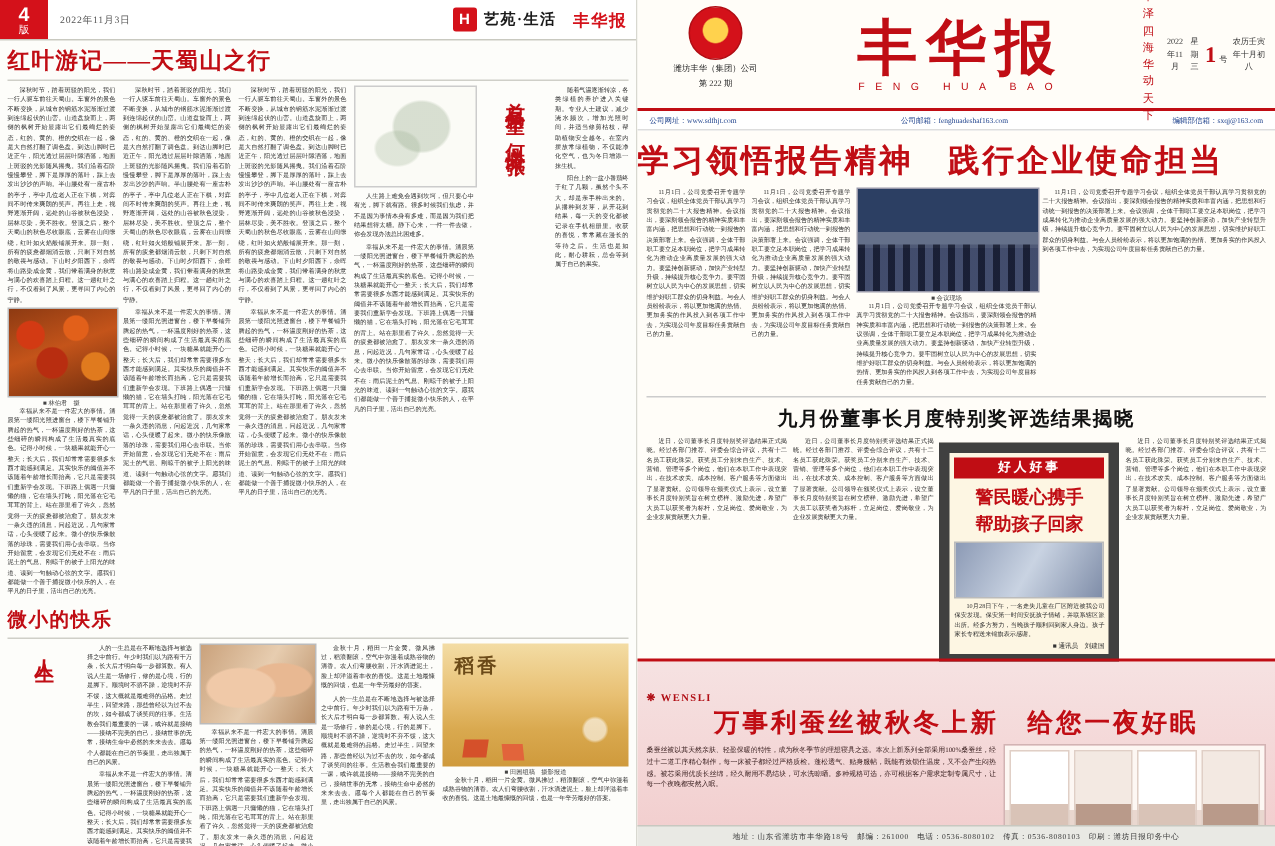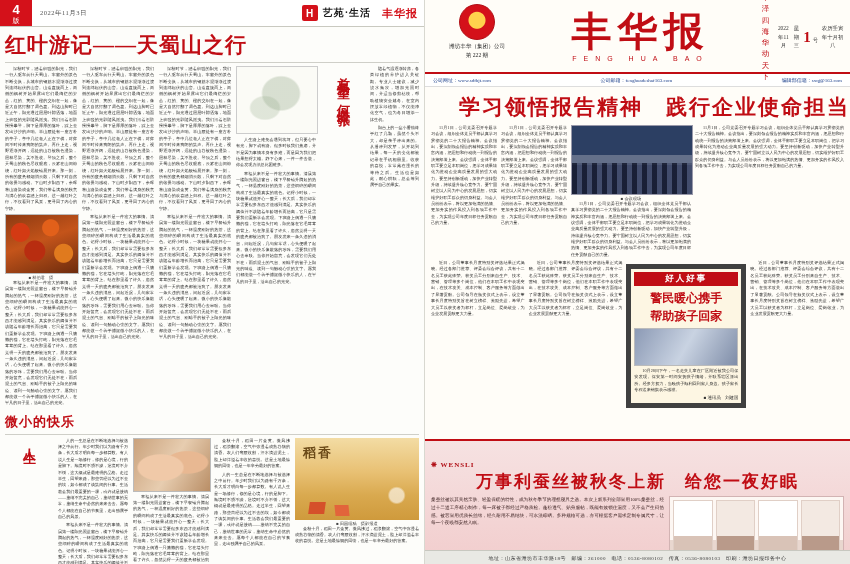--- a/index.html
+++ b/index.html
@@ -41,21 +41,21 @@
   }
   .l-brand .bname{font-size:10px;color:#1a1a1a;letter-spacing:1px;font-weight:bold;}
   .l-brand .bred{font-size:11px;color:#d4111a;font-weight:bold;letter-spacing:1px;margin-left:6px;}
 
   .l-body{position:relative;height:538px;padding:4px 5px 0 5px;box-sizing:border-box;}
 
   .art-title{
     color:#c00d14;font-weight:bold;letter-spacing:1px;
     font-family:"Liberation Serif",serif;
   }
-  .t-main{font-size:21px;}
+  .t-main{font-size:15px;}
   .t-sub{font-size:13px;}
 
   .cols{display:flex;gap:5px;}
   .col{flex:1;}
 
   .tx{
     font-size:4.1px;line-height:1.55;color:#2a2a2a;text-align:justify;
     font-family:"Liberation Serif",serif;word-break:break-all;
   }
   .tx.p{margin:0 0 2px 0;text-indent:8px;}
@@ -136,21 +136,21 @@
   .r-right-col{width:86px;display:flex;align-items:center;justify-content:flex-start;gap:3px;}
   .r-slogan{font-size:7.5px;color:#c00d14;line-height:1.5;text-align:center;letter-spacing:1px;}
   .r-meta{font-size:5.4px;color:#333;text-align:center;line-height:1.6;}
   .r-no{font-size:15px;color:#c00d14;font-weight:bold;}
 
   .r-infobar{
     height:12px;display:flex;align-items:center;justify-content:space-between;
     padding:0 8px;font-size:5px;color:#1b3f8b;border-bottom:1px solid #ddd;background:#fff;
   }
   .r-headline{
-    text-align:right;color:#c00d14;font-weight:bold;font-size:21px;letter-spacing:2px;
+    text-align:left;color:#c00d14;font-weight:bold;font-size:21px;letter-spacing:2px;
     padding:6px 0 4px 0;
   }
 
   .r-cols{display:flex;gap:4px;padding:0 6px;box-sizing:border-box;}
   .r-col{flex:1;}
 
   .ph-meeting{
     height:68px;width:100%;
     background:
       linear-gradient(180deg,#2c3f63 0 42%, #64708a 42% 58%, #39456a 58% 100%);
@@ -160,21 +160,21 @@
     content:"";position:absolute;left:0;right:0;bottom:0;height:46%;
     background:repeating-linear-gradient(90deg, rgba(20,25,45,.85) 0 5px, rgba(70,80,110,.7) 5px 10px);
   }
 
   .r-sub-headline{
     text-align:center;color:#111;font-weight:bold;font-size:13px;letter-spacing:1px;
     padding:5px 0 3px 0;border-top:1px solid #ccc;margin-top:4px;
   }
 
   .goodman{
-    border:5px solid #404040;background:#fdf6e3;margin-top:4px;padding:3px;box-sizing:border-box;
+    border:7px solid #404040;background:#fdf6e3;margin-top:4px;padding:3px;box-sizing:border-box;
   }
   .goodman-hd{
     background:#c00d14;color:#fff;font-size:8.5px;font-weight:bold;text-align:center;
     padding:1px 0;letter-spacing:2px;
   }
   .goodman-title{color:#c00d14;font-size:12px;font-weight:bold;text-align:center;line-height:1.5;margin:3px 0;}
   .goodman-photo{height:36px;background:linear-gradient(120deg,#8c9ab5,#c9d3e2 50%,#7f8da8);border:1px solid #bbb;}
 
   .ad{
     position:absolute;left:0;right:0;bottom:13px;height:112px;
@@ -356,20 +356,21 @@
         <div class="ph-meeting"></div>
         <div class="cap">■ 会议现场</div>
         <div class="tx p">11月1日，公司党委召开专题学习会议，组织全体党员干部认真学习贯彻党的二十大报告精神。会议指出，要深刻领会报告的精神实质和丰富内涵，把思想和行动统一到报告的决策部署上来。会议强调，全体干部职工要立足本职岗位，把学习成果转化为推动企业高质量发展的强大动力。要坚持创新驱动，加快产业转型升级，持续提升核心竞争力。要牢固树立以人民为中心的发展思想，切实维护好职工群众的切身利益。与会人员纷纷表示，将以更加饱满的热情、更加务实的作风投入到各项工作中去，为实现公司年度目标任务贡献自己的力量。</div>
       </div>
       <div class="r-col" style="flex:1">
         <div class="tx p">11月1日，公司党委召开专题学习会议，组织全体党员干部认真学习贯彻党的二十大报告精神。会议指出，要深刻领会报告的精神实质和丰富内涵，把思想和行动统一到报告的决策部署上来。会议强调，全体干部职工要立足本职岗位，把学习成果转化为推动企业高质量发展的强大动力。要坚持创新驱动，加快产业转型升级，持续提升核心竞争力。要牢固树立以人民为中心的发展思想，切实维护好职工群众的切身利益。与会人员纷纷表示，将以更加饱满的热情、更加务实的作风投入到各项工作中去，为实现公司年度目标任务贡献自己的力量。</div>
       </div>
     </div>
 
     <div style="padding:0 6px;box-sizing:border-box">
+      <div class="r-sub-headline">九月份董事长月度特别奖评选结果揭晓</div>
       <div class="r-cols" style="padding:0">
         <div class="r-col">
           <div class="tx p">近日，公司董事长月度特别奖评选结果正式揭晓。经过各部门推荐、评委会综合评议，共有十二名员工获此殊荣。获奖员工分别来自生产、技术、营销、管理等多个岗位，他们在本职工作中表现突出，在技术攻关、成本控制、客户服务等方面做出了显著贡献。公司领导在颁奖仪式上表示，设立董事长月度特别奖旨在树立榜样、激励先进，希望广大员工以获奖者为标杆，立足岗位、爱岗敬业，为企业发展贡献更大力量。</div>
         </div>
         <div class="r-col">
           <div class="tx p">近日，公司董事长月度特别奖评选结果正式揭晓。经过各部门推荐、评委会综合评议，共有十二名员工获此殊荣。获奖员工分别来自生产、技术、营销、管理等多个岗位，他们在本职工作中表现突出，在技术攻关、成本控制、客户服务等方面做出了显著贡献。公司领导在颁奖仪式上表示，设立董事长月度特别奖旨在树立榜样、激励先进，希望广大员工以获奖者为标杆，立足岗位、爱岗敬业，为企业发展贡献更大力量。</div>
         </div>
         <div class="r-col" style="flex:0 0 120px">
           <div class="goodman">
             <div class="goodman-hd">好人好事</div>

